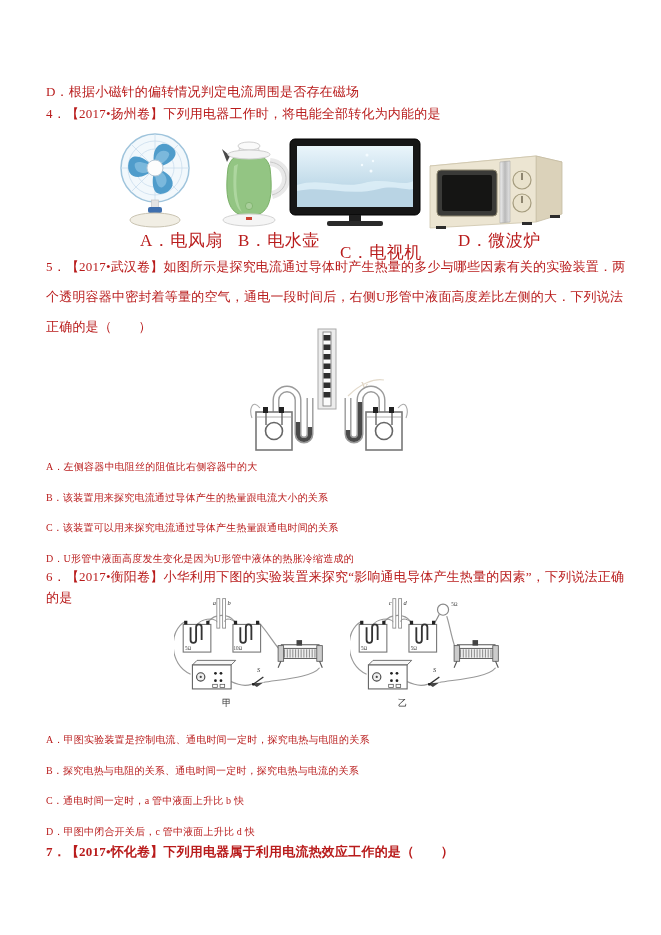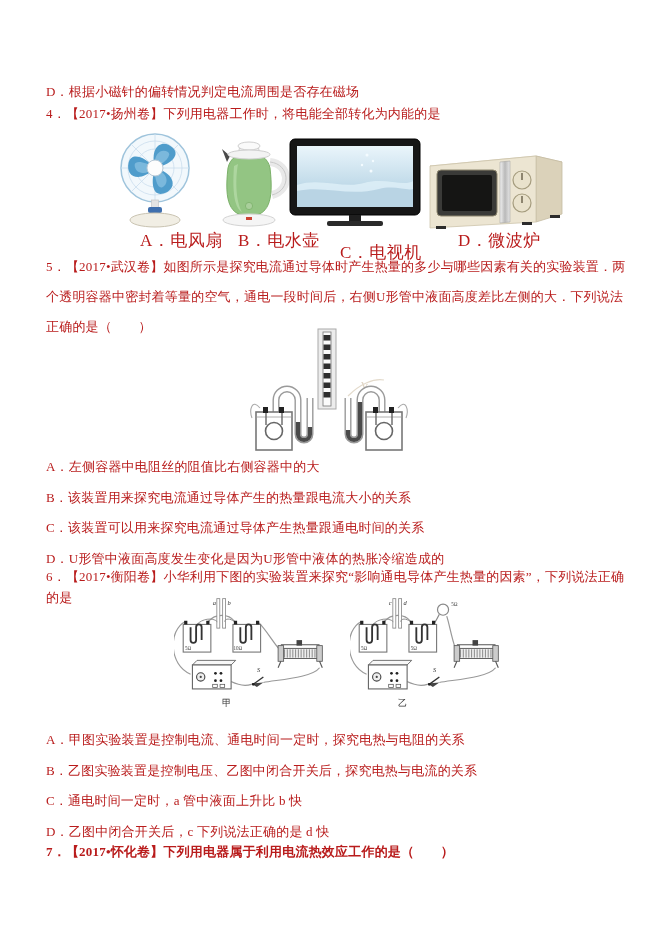--- a/index.html
+++ b/index.html
@@ -1,21 +1,21 @@
 <!DOCTYPE html>
 <html><head>
 <meta charset="utf-8">
 <style>
   html,body{margin:0;padding:0;background:#fff;}
   .page{position:relative;width:645px;height:935px;background:#ffffff;overflow:hidden;
         font-family:"Liberation Serif","DejaVu Serif",serif;color:#b91c1c;padding-left:13px;}
   .para{position:absolute;left:46px;width:586px;font-size:13px;line-height:21px;
         letter-spacing:0.2px;white-space:normal;}
   .stem2{line-height:30px;}
-  .optline{height:30.5px;line-height:30.5px;font-size:13px;letter-spacing:0.2px;}
+  .optline{height:30.5px;line-height:30.5px;font-size:10px;letter-spacing:0.2px;}
   .caption{position:absolute;top:229px;font-size:17px;letter-spacing:0.5px;}
   .figblock{position:absolute;}
   svg text{font-family:"Liberation Serif","DejaVu Serif",serif;}
   .svg-ital{font-style:italic;}
 </style>
 </head>
 <body>
 
 <div class="page">
 
@@ -311,20 +311,20 @@
       <rect x="113" y="53" width="6" height="17" fill="#cccccc" stroke="#555555" stroke-width="0.9"></rect>
       <rect x="155" y="53" width="6" height="17" fill="#cccccc" stroke="#555555" stroke-width="0.9"></rect>
       <line x1="116" y1="70" x2="113" y2="77" stroke="#555555" stroke-width="1.2"></line>
       <line x1="158" y1="70" x2="161" y2="77" stroke="#555555" stroke-width="1.2"></line>
       <text x="52" y="119" font-size="10" fill="#333333">乙</text>
     </svg>
   </div>
 
   <div class="para" style="top:725px;">
     <div class="optline">A．甲图实验装置是控制电流、通电时间一定时，探究电热与电阻的关系</div>
-    <div class="optline">B．乙图实验装置是控制电压、乙图中闭合开关后，探究电热与电流的关系</div>
+    <div class="optline">B．探究电热与电阻的关系、通电时间一定时，探究电热与电流的关系</div>
     <div class="optline">C．通电时间一定时，a 管中液面上升比 b 快</div>
-    <div class="optline">D．乙图中闭合开关后，c 下列说法正确的是 d 快</div>
+    <div class="optline">D．甲图中闭合开关后，c 管中液面上升比 d 快</div>
   </div>
 
   <div class="para" style="top:841px;font-weight:bold;">7．【2017•怀化卷】下列用电器属于利用电流热效应工作的是（　　）</div>
 
 </div>
 
 </body></html>

